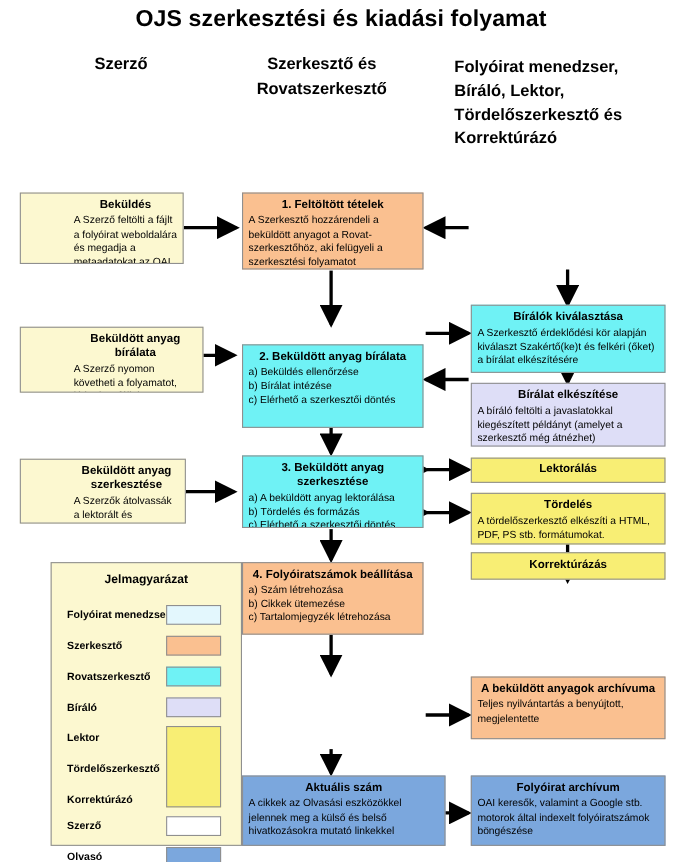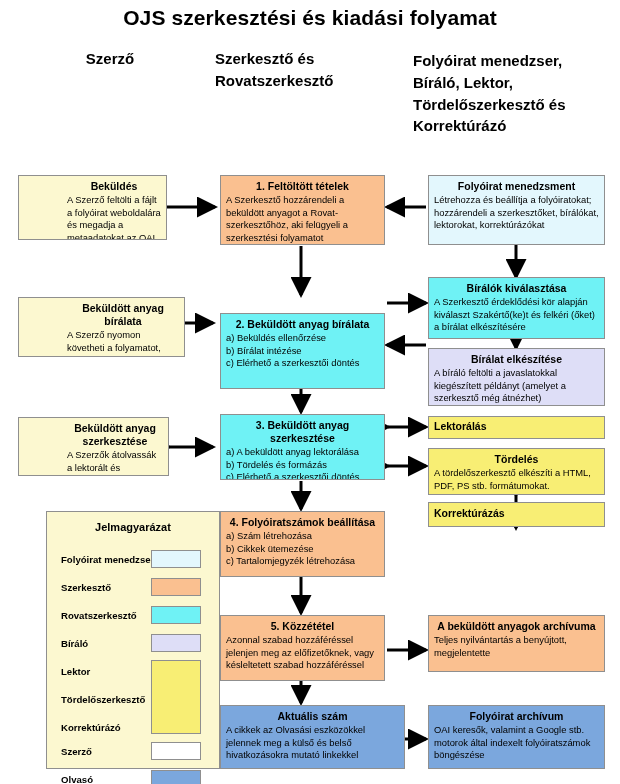--- a/index.html
+++ b/index.html
@@ -32,21 +32,21 @@
     font-weight: bold;
     letter-spacing: 0.1px;
   }
   .col-head {
     position: absolute;
     font-size: 15px;
     font-weight: bold;
     line-height: 1.45;
   }
   .col-head.h-author  { left: 40px;  top: 48px; width: 140px; text-align: center; }
-  .col-head.h-editor  { left: 215px; top: 48px; width: 175px; }
+  .col-head.h-editor  { left: 205px; top: 48px; width: 175px; text-align: center; }
   .col-head.h-others  { left: 413px; top: 50px; width: 200px; text-align: left; }
 
   
   .box {
     position: absolute;
     box-sizing: border-box;
     border: 1.5px solid #8f8f8f;
     padding: 4px 5px 5px 5px;
     overflow: hidden;
   }
@@ -61,21 +61,21 @@
   .box .bb {
     display: block;
     font-size: 9.4px;
     line-height: 1.33;
     text-align: left;
   }
   .box.center-body .bb { text-align: left; }
   .box.only-title {
     display: flex;
     align-items: center;
-    justify-content: flex-start;
+    justify-content: center;
   }
   .box.only-title .bt { margin-bottom: 0; }
 
   
   .f-author  { background: #fcf8d0; padding-left: 48px; }   
   .f-mgr     { background: #e3f7fd; }   
   .f-editor  { background: #fac090; }   
   .f-section { background: #6ff2f5; }   
   .f-review  { background: #dedef7; }   
   .f-layout  { background: #f8ee74; }   
@@ -267,34 +267,26 @@
     <span class="bb">c) Elérhető a szerkesztői döntés</span>
   </div>
 
   <div class="box f-editor center-body" style="left:220px; top:511px; width:165px; height:66px;">
     <span class="bt">4. Folyóiratszámok beállítása</span>
     <span class="bb">a) Szám létrehozása</span>
     <span class="bb">b) Cikkek ütemezése</span>
     <span class="bb">c) Tartalomjegyzék létrehozása</span>
   </div>
 
-  <div class="box f-editor" style="left:220px; top:615px; width:165px; height:66px;">
-    <span class="bt">5. Közzététel</span>
-    <span class="bb">Azonnal szabad hozzáféréssel jelenjen meg az előfizetőknek, vagy késleltetett szabad hozzáféréssel</span>
-  </div>
 
   <div class="box f-reader" style="left:220px; top:705px; width:185px; height:64px;">
     <span class="bt">Aktuális szám</span>
     <span class="bb">A cikkek az Olvasási eszközökkel jelennek meg a külső és belső hivatkozásokra mutató linkekkel</span>
   </div>
 
-  <div class="box f-mgr" style="left:428px; top:175px; width:177px; height:70px;">
-    <span class="bt">Folyóirat menedzsment</span>
-    <span class="bb">Létrehozza és beállítja a folyóiratokat; hozzárendeli a szerkesztőket, bírálókat, lektorokat, korrektúrázókat</span>
-  </div>
 
   <div class="box f-section" style="left:428px; top:277px; width:177px; height:62px;">
     <span class="bt">Bírálók kiválasztása</span>
     <span class="bb">A Szerkesztő érdeklődési kör alapján kiválaszt Szakértő(ke)t és felkéri (őket) a bírálat elkészítésére</span>
   </div>
 
   <div class="box f-review" style="left:428px; top:348px; width:177px; height:58px;">
     <span class="bt">Bírálat elkészítése</span>
     <span class="bb">A bíráló feltölti a javaslatokkal kiegészített példányt (amelyet a szerkesztő még átnézhet)</span>
   </div>

